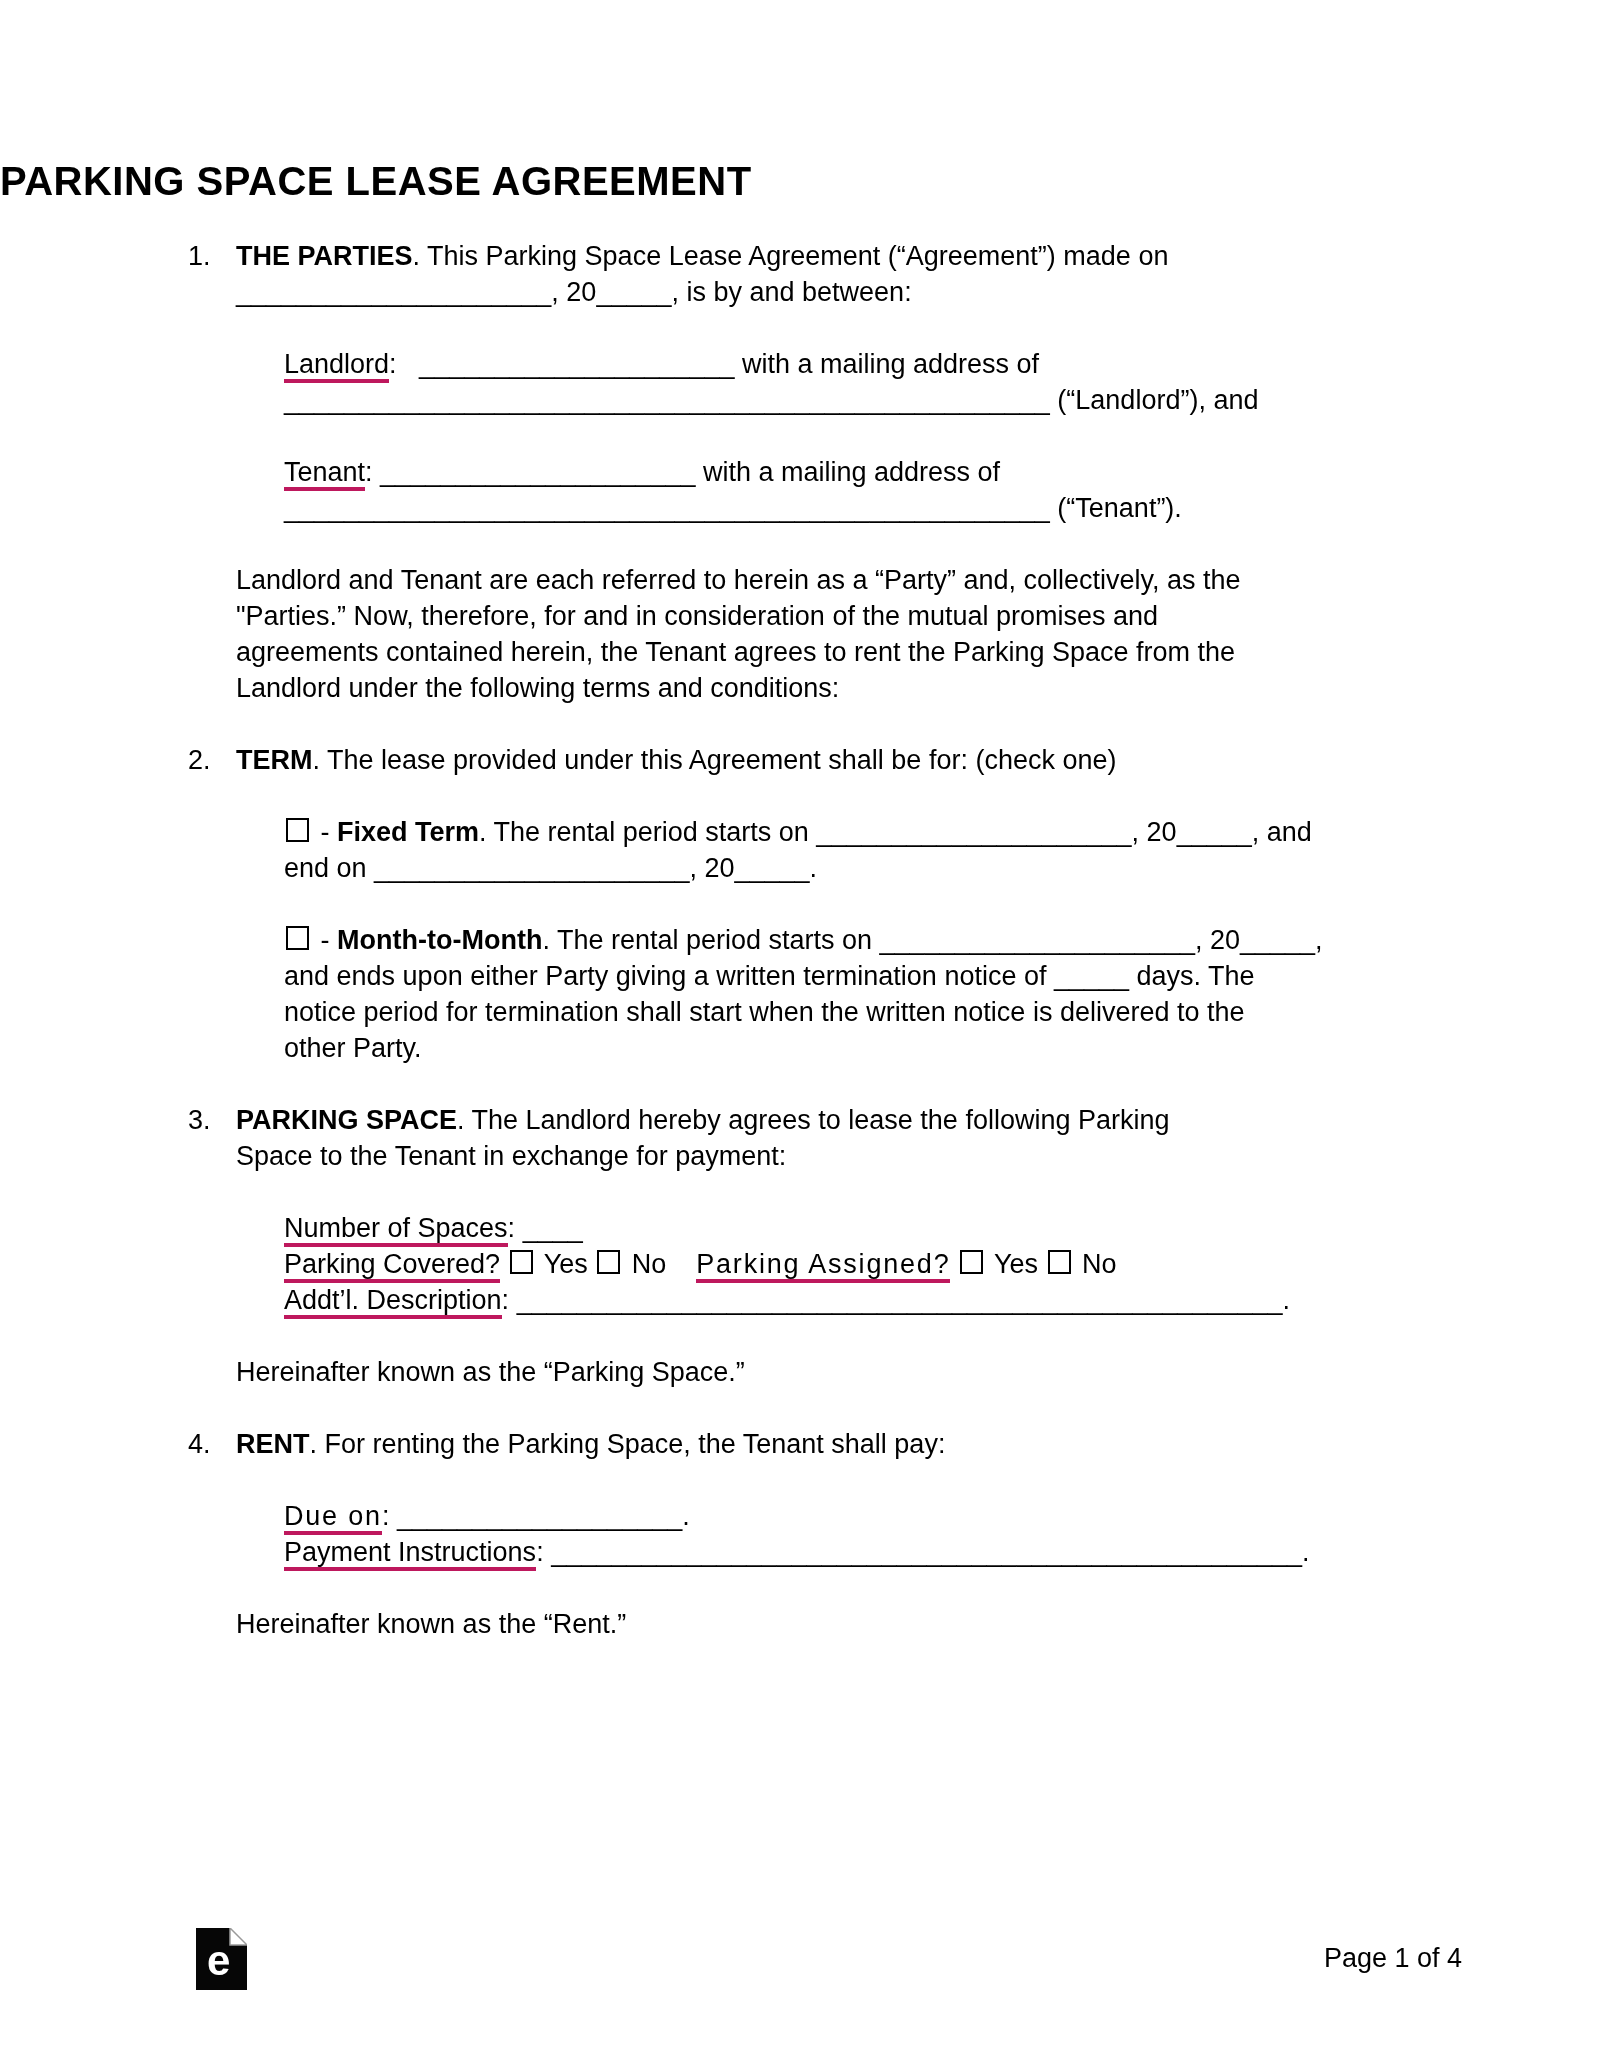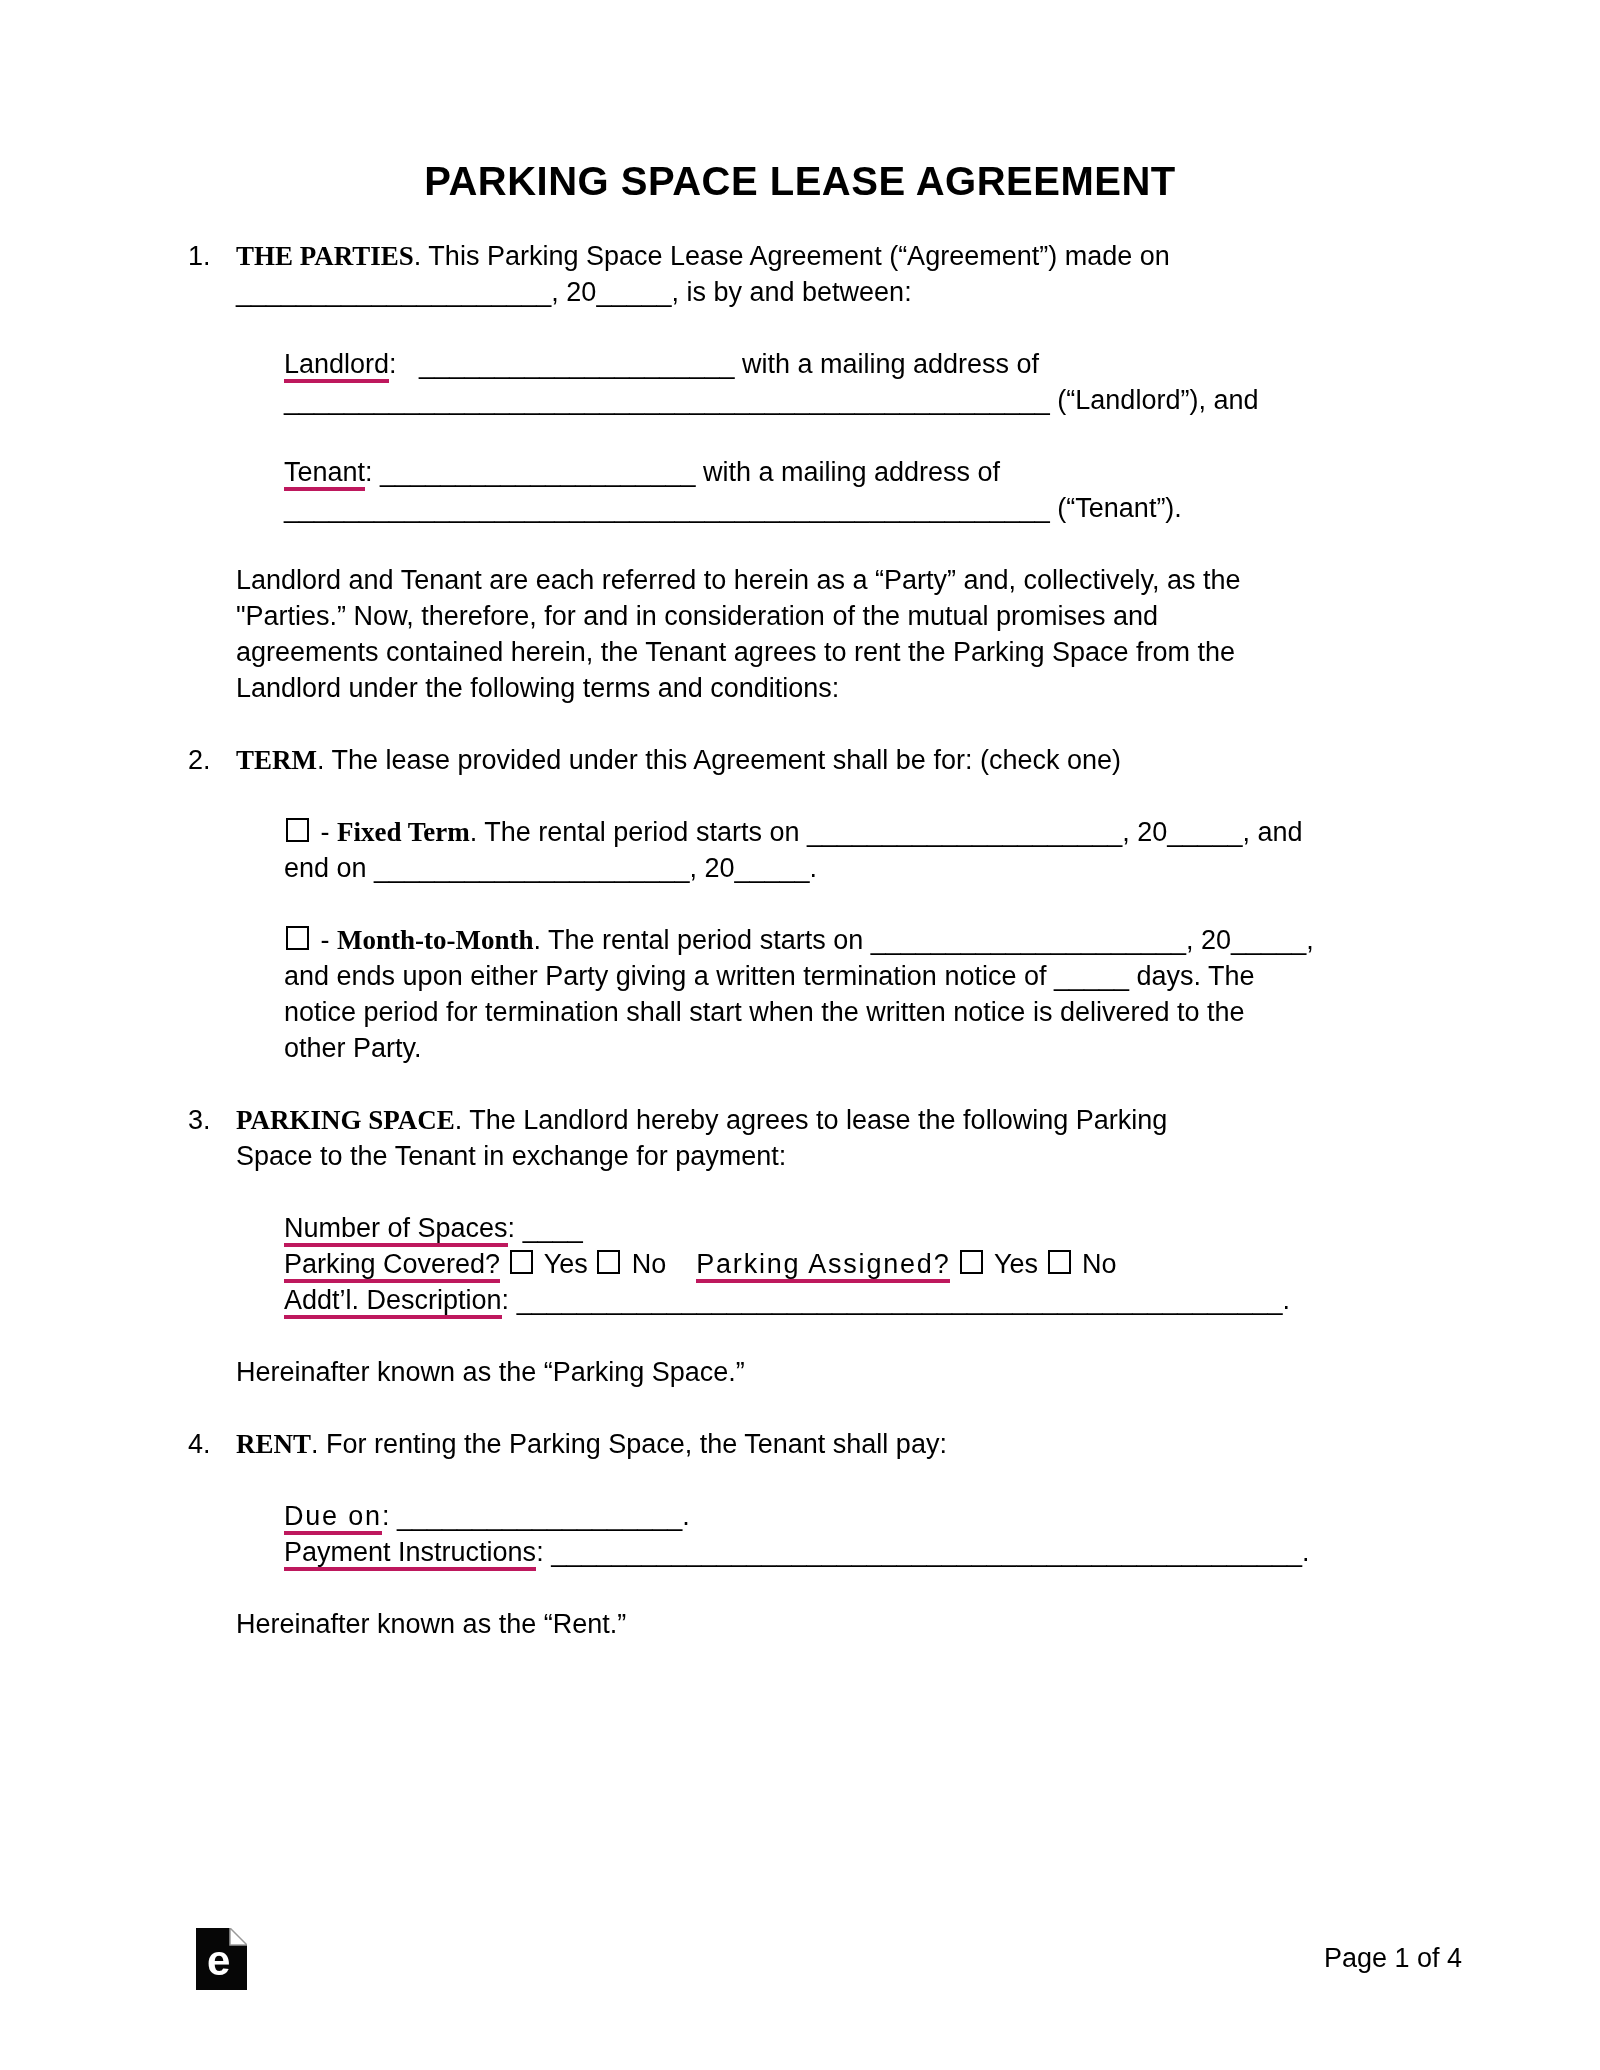--- a/index.html
+++ b/index.html
@@ -7,21 +7,21 @@
     width: 1600px; height: 2070px;
     background: #ffffff;
     position: relative;
     font-family: "Liberation Sans", sans-serif;
     color: #000;
     overflow: hidden;
   }
   .title-wrap {
     position: absolute;
     left: 0; right: 0; top: 158px;
-    text-align: center;
+    text-align: left;
   }
   .doc-title {
     font-size: 40px;
     font-weight: bold;
     line-height: 46px;
     letter-spacing: 0.5px;
   }
   .content {
     position: absolute;
     left: 188px; right: 130px; top: 238px;
@@ -33,21 +33,21 @@
   }
   .sec-body { flex: 1 1 auto; min-width: 0; }
   .block { margin-bottom: 36px; }
   .block:last-child { margin-bottom: 0; }
   .block.indent { margin-left: 48px; }
   .line {
     font-size: 27px;
     line-height: 36px;
     white-space: pre;
   }
-  .b { font-weight: bold; font-family: Liberation Serif, serif; }
+  .b { font-weight: bold; }
   .lbl { border-bottom: 4px solid #be185d; }
   .ls { letter-spacing: 1.8px; }
   .blank { letter-spacing: 0; }
   .cb {
     display: inline-block;
     width: 19px; height: 20px;
     border: 2px solid #000;
     vertical-align: -1px;
     margin: 0 4px 0 2px;
     background: #fff;

